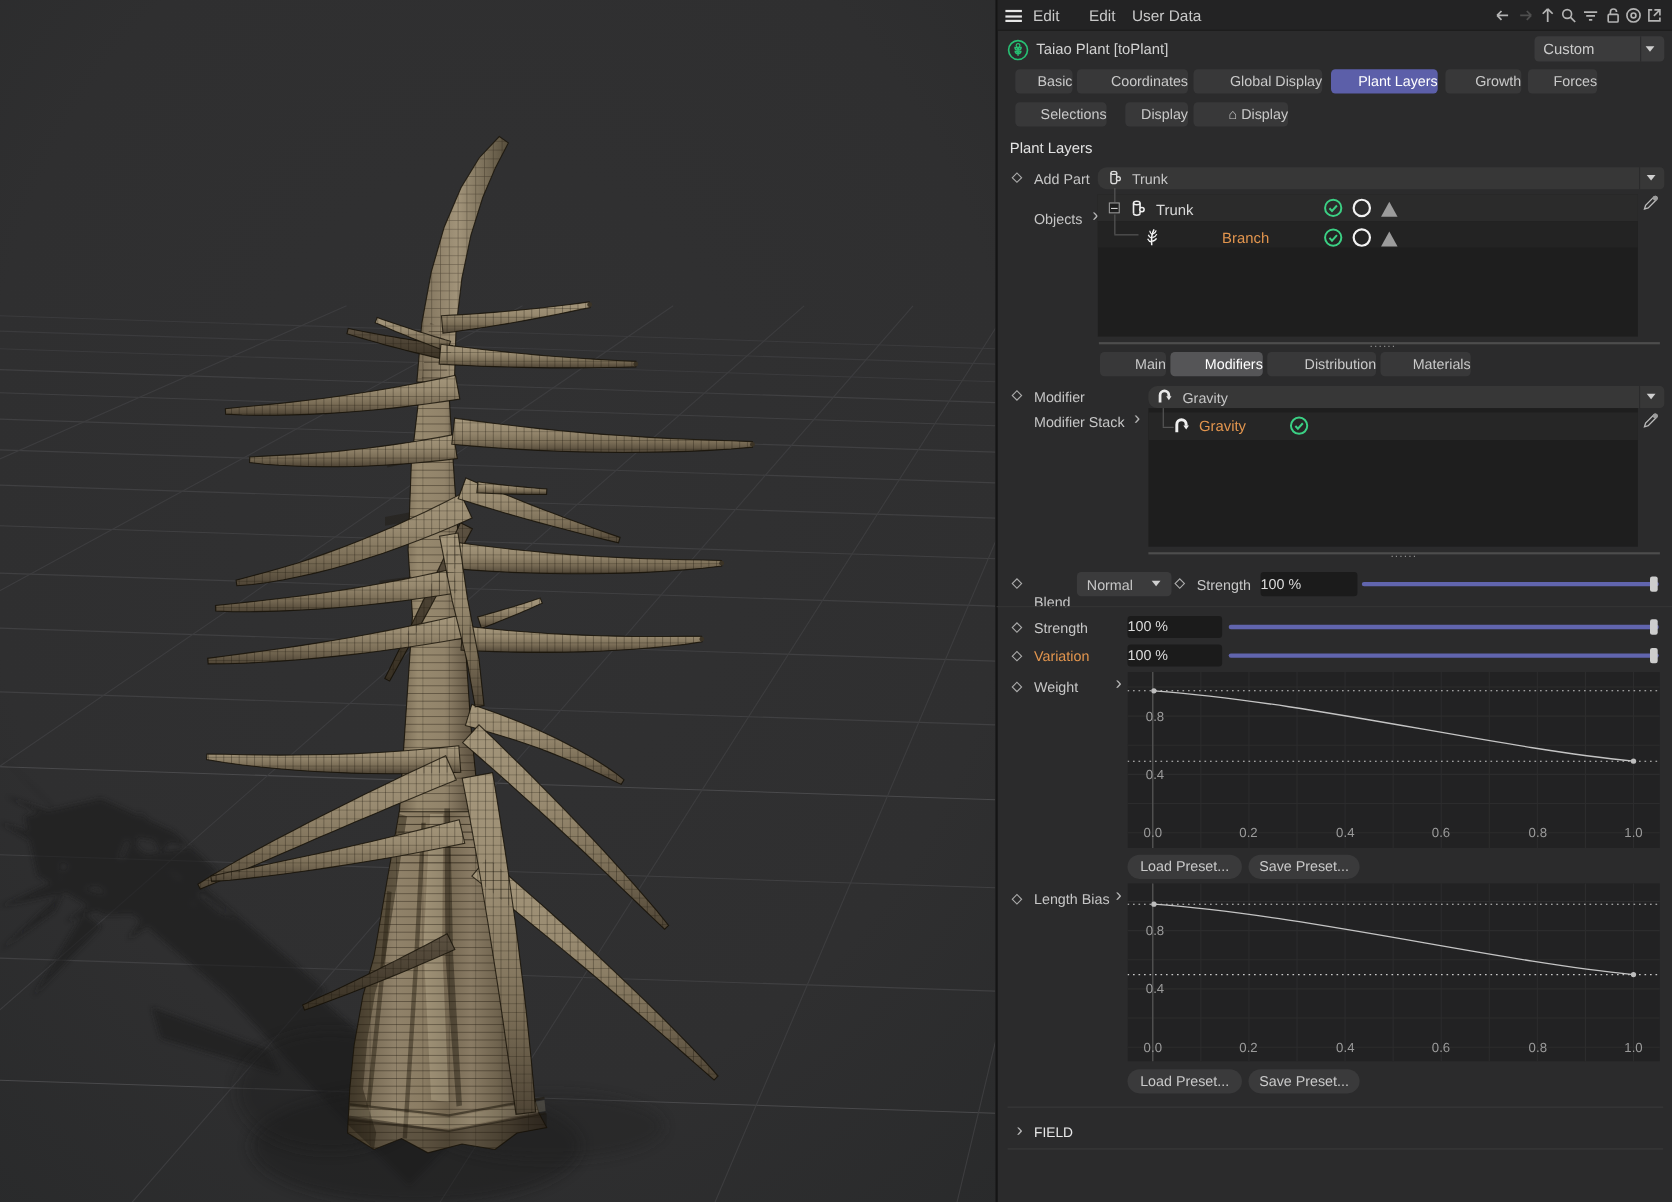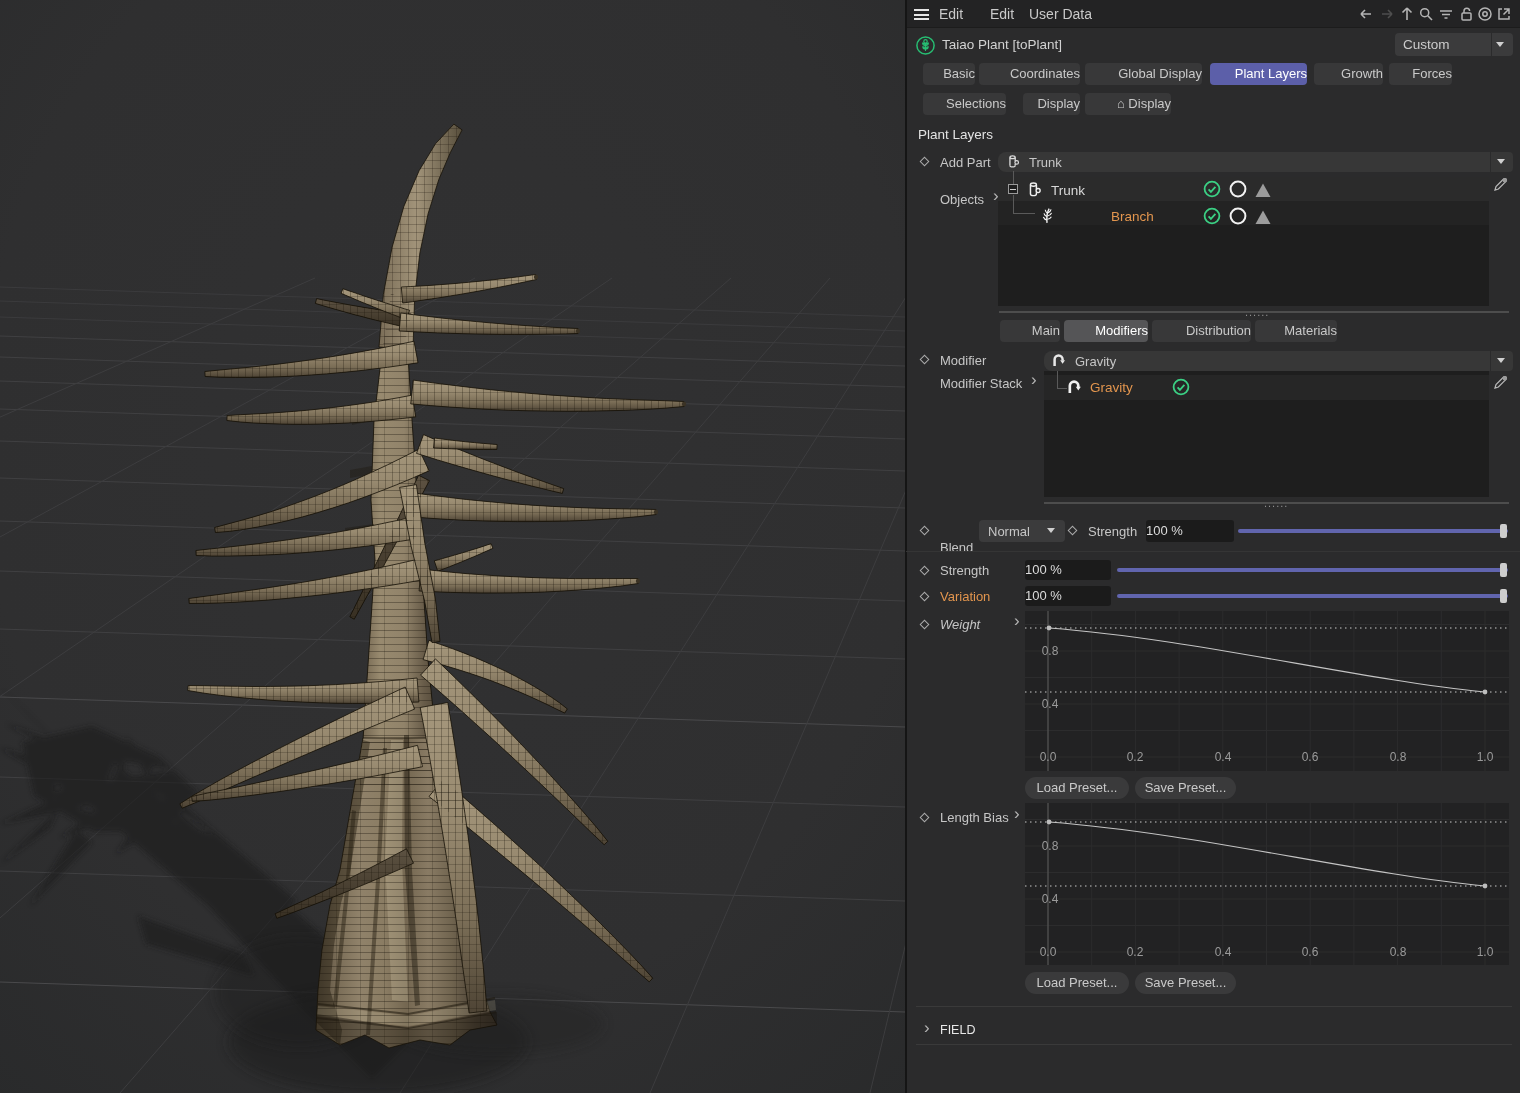--- a/index.html
+++ b/index.html
@@ -348,21 +348,21 @@
 <div class="abs lab" style="left:940px;top:563px;">Strength</div>
 <div class="abs vbox" style="left:1025px;top:560px;width:86px;height:20px;line-height:20px">100 %</div>
 <div class="abs" style="left:1117px;top:568px;width:391px;height:4px;background:#6165ae;border-radius:2px"></div>
 <div class="abs" style="left:1500px;top:563px;width:7px;height:14px;background:#cdcdcd;border-radius:2px"></div>
 <div class="abs " style="left:921px;top:593px;width:7px;height:7px;border:1.1px solid #ababab;transform:rotate(45deg)"></div>
 <div class="abs lab org" style="left:940px;top:589px;">Variation</div>
 <div class="abs vbox" style="left:1025px;top:586px;width:86px;height:20px;line-height:20px">100 %</div>
 <div class="abs" style="left:1117px;top:594px;width:391px;height:4px;background:#6165ae;border-radius:2px"></div>
 <div class="abs" style="left:1500px;top:589px;width:7px;height:14px;background:#cdcdcd;border-radius:2px"></div>
 <div class="abs " style="left:921px;top:621px;width:7px;height:7px;border:1.1px solid #ababab;transform:rotate(45deg)"></div>
-<div class="abs lab" style="left:940px;top:617px;font-style:italic;">Weight</div>
+<div class="abs lab" style="left:940px;top:617px;">Weight</div>
 <div class="abs chev" style="left:1014px;top:614px;">›</div>
 <svg class="abs" style="left:1025px;top:611px" width="484" height="160" viewBox="0 0 484 160">
       <rect width="484" height="160" fill="#222223"></rect>
       <path d="M23.0 0V160 M66.7 0V160 M110.4 0V160 M154.1 0V160 M197.8 0V160 M241.5 0V160 M285.2 0V160 M328.9 0V160 M372.6 0V160 M416.3 0V160 M460.0 0V160" stroke="#2c2c2d" stroke-width="1" fill="none"></path>
       <path d="M0 146.0H484 M0 119.5H484 M0 93.0H484 M0 66.5H484 M0 40.0H484 M0 13.5H484" stroke="#2c2c2d" stroke-width="1" fill="none"></path>
       <line x1="23" y1="0" x2="23" y2="160" stroke="#5c5c5c" stroke-width="1"></line>
       <line x1="0" y1="17" x2="484" y2="17" stroke="#c8c8c8" stroke-width="1" stroke-dasharray="1.5 3.5"></line>
       <line x1="0" y1="81" x2="484" y2="81" stroke="#c8c8c8" stroke-width="1" stroke-dasharray="1.5 3.5"></line>
       <path d="M24 17 C 170 28, 330 68, 460 81" stroke="#c4c4c4" stroke-width="1.2" fill="none"></path>
       <circle cx="24" cy="17" r="2.4" fill="#bdbdbd"></circle>

